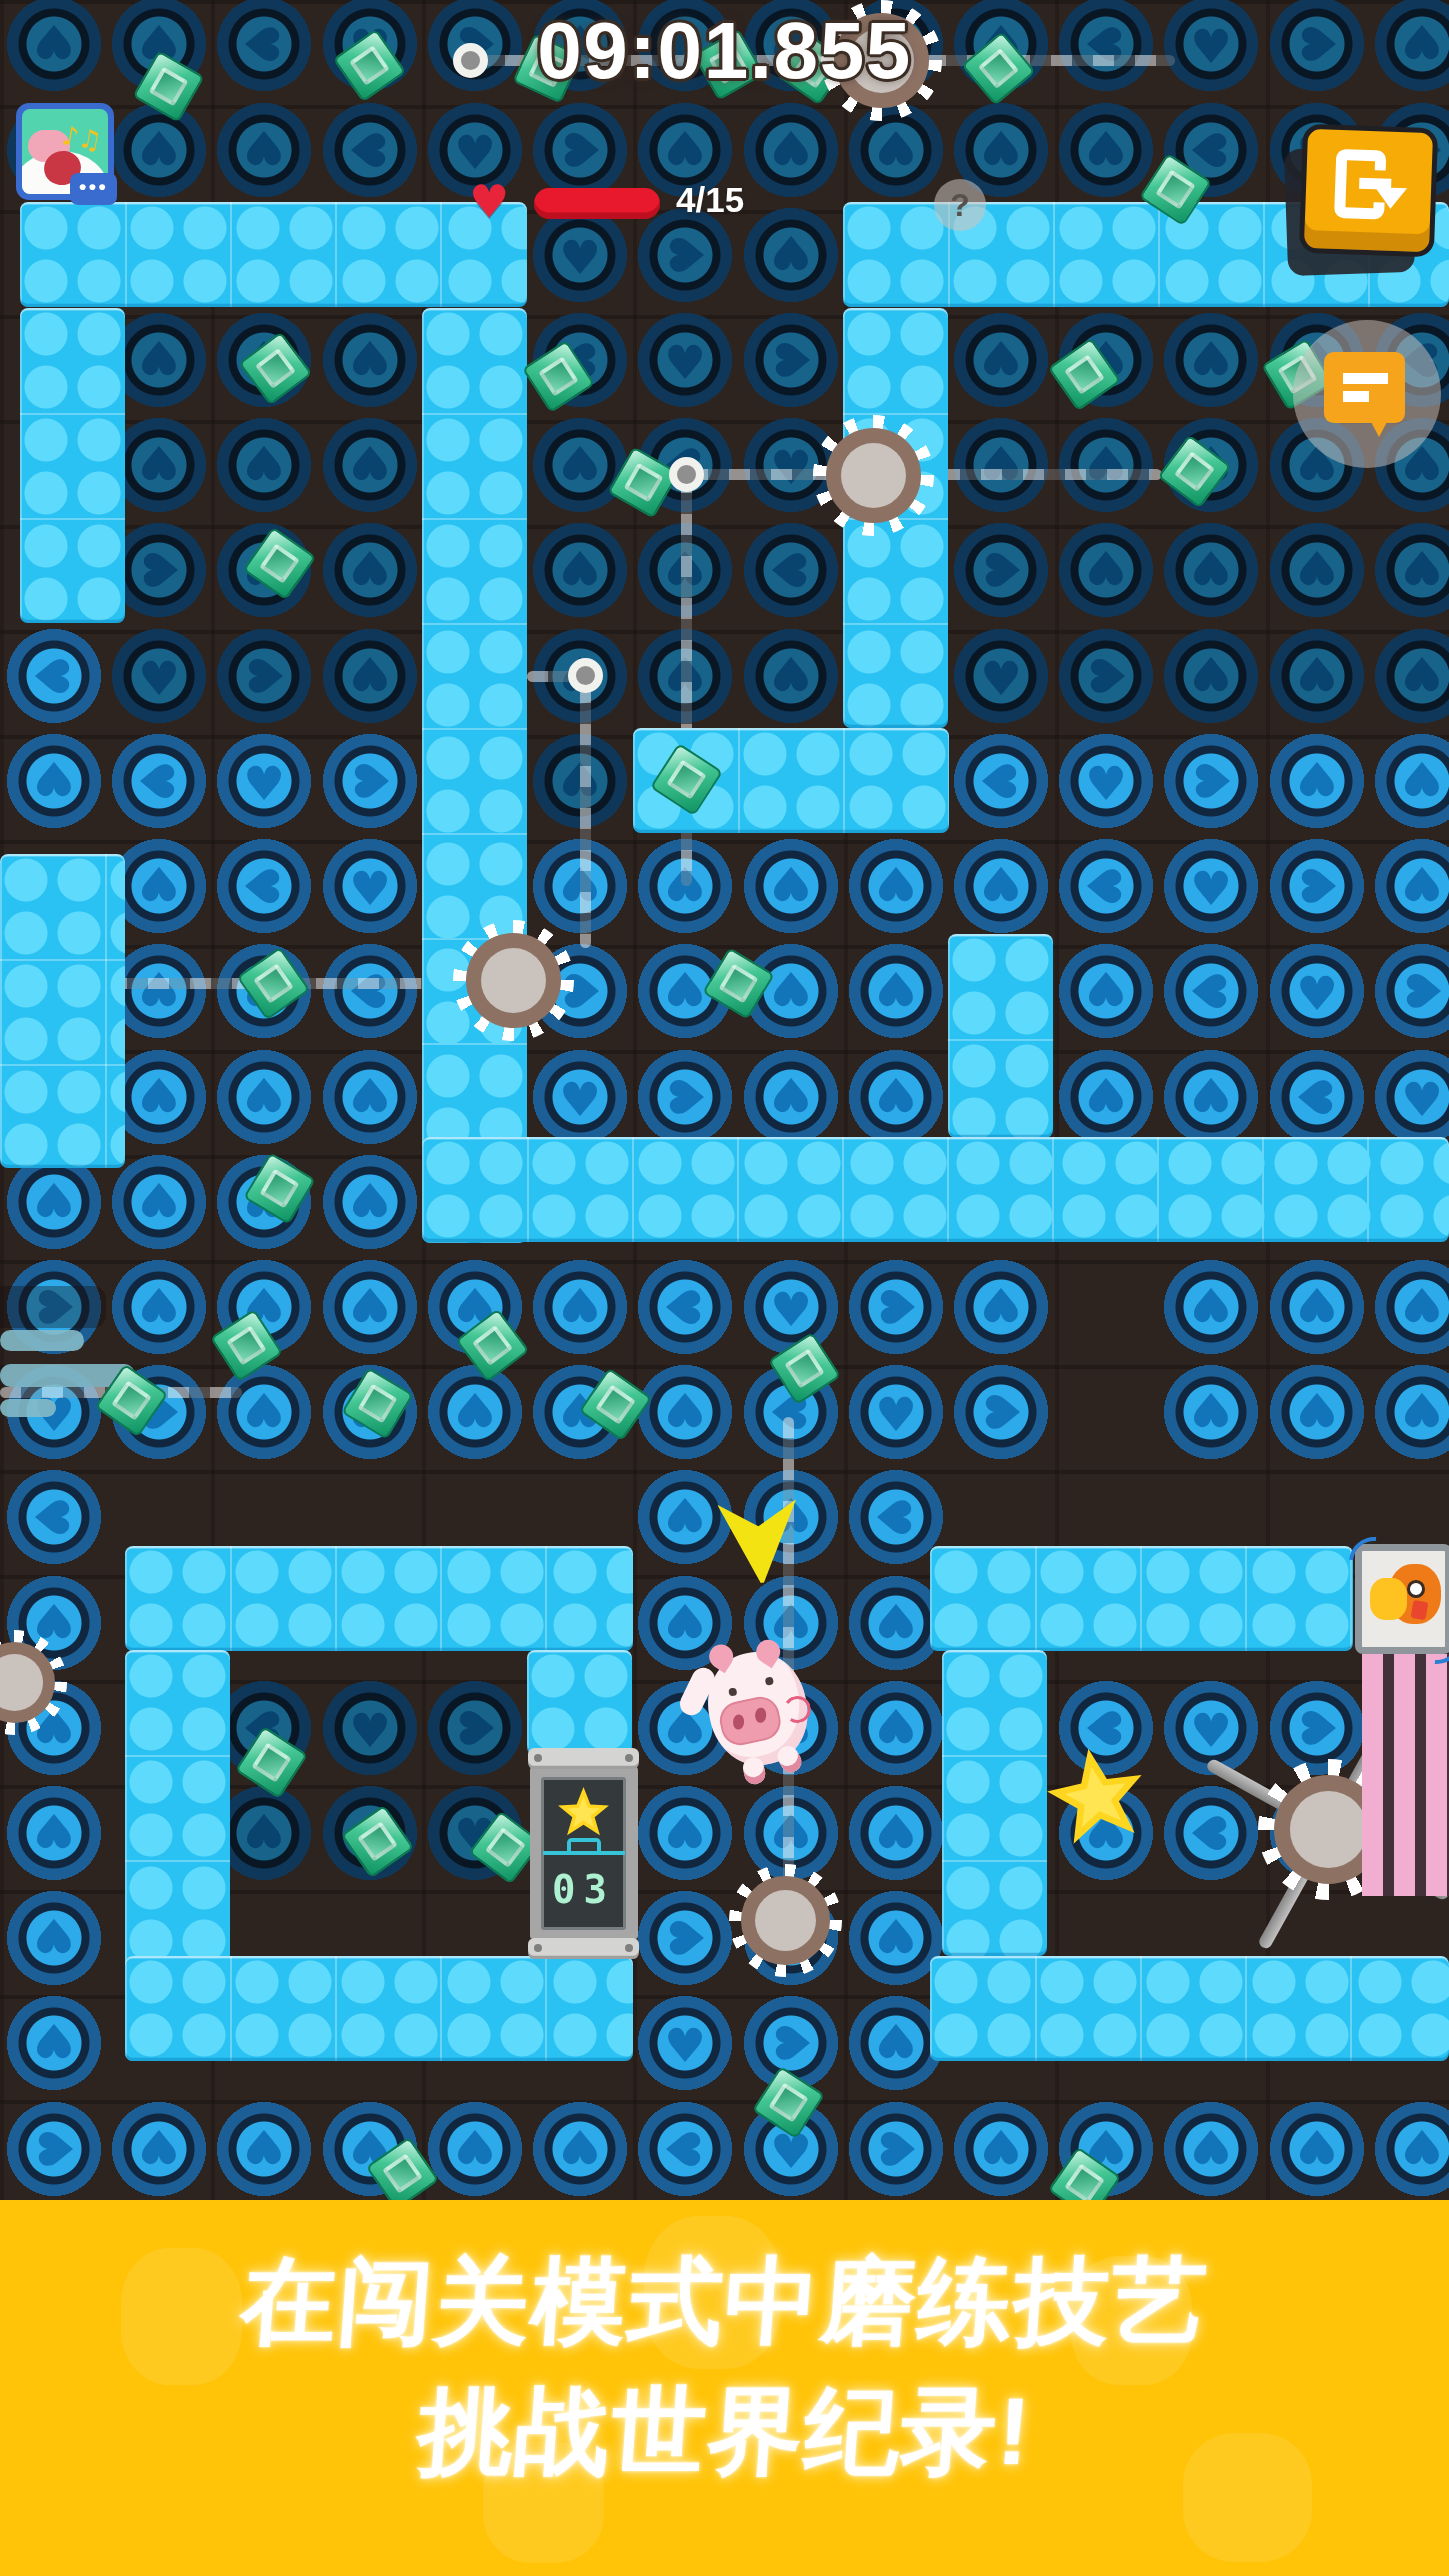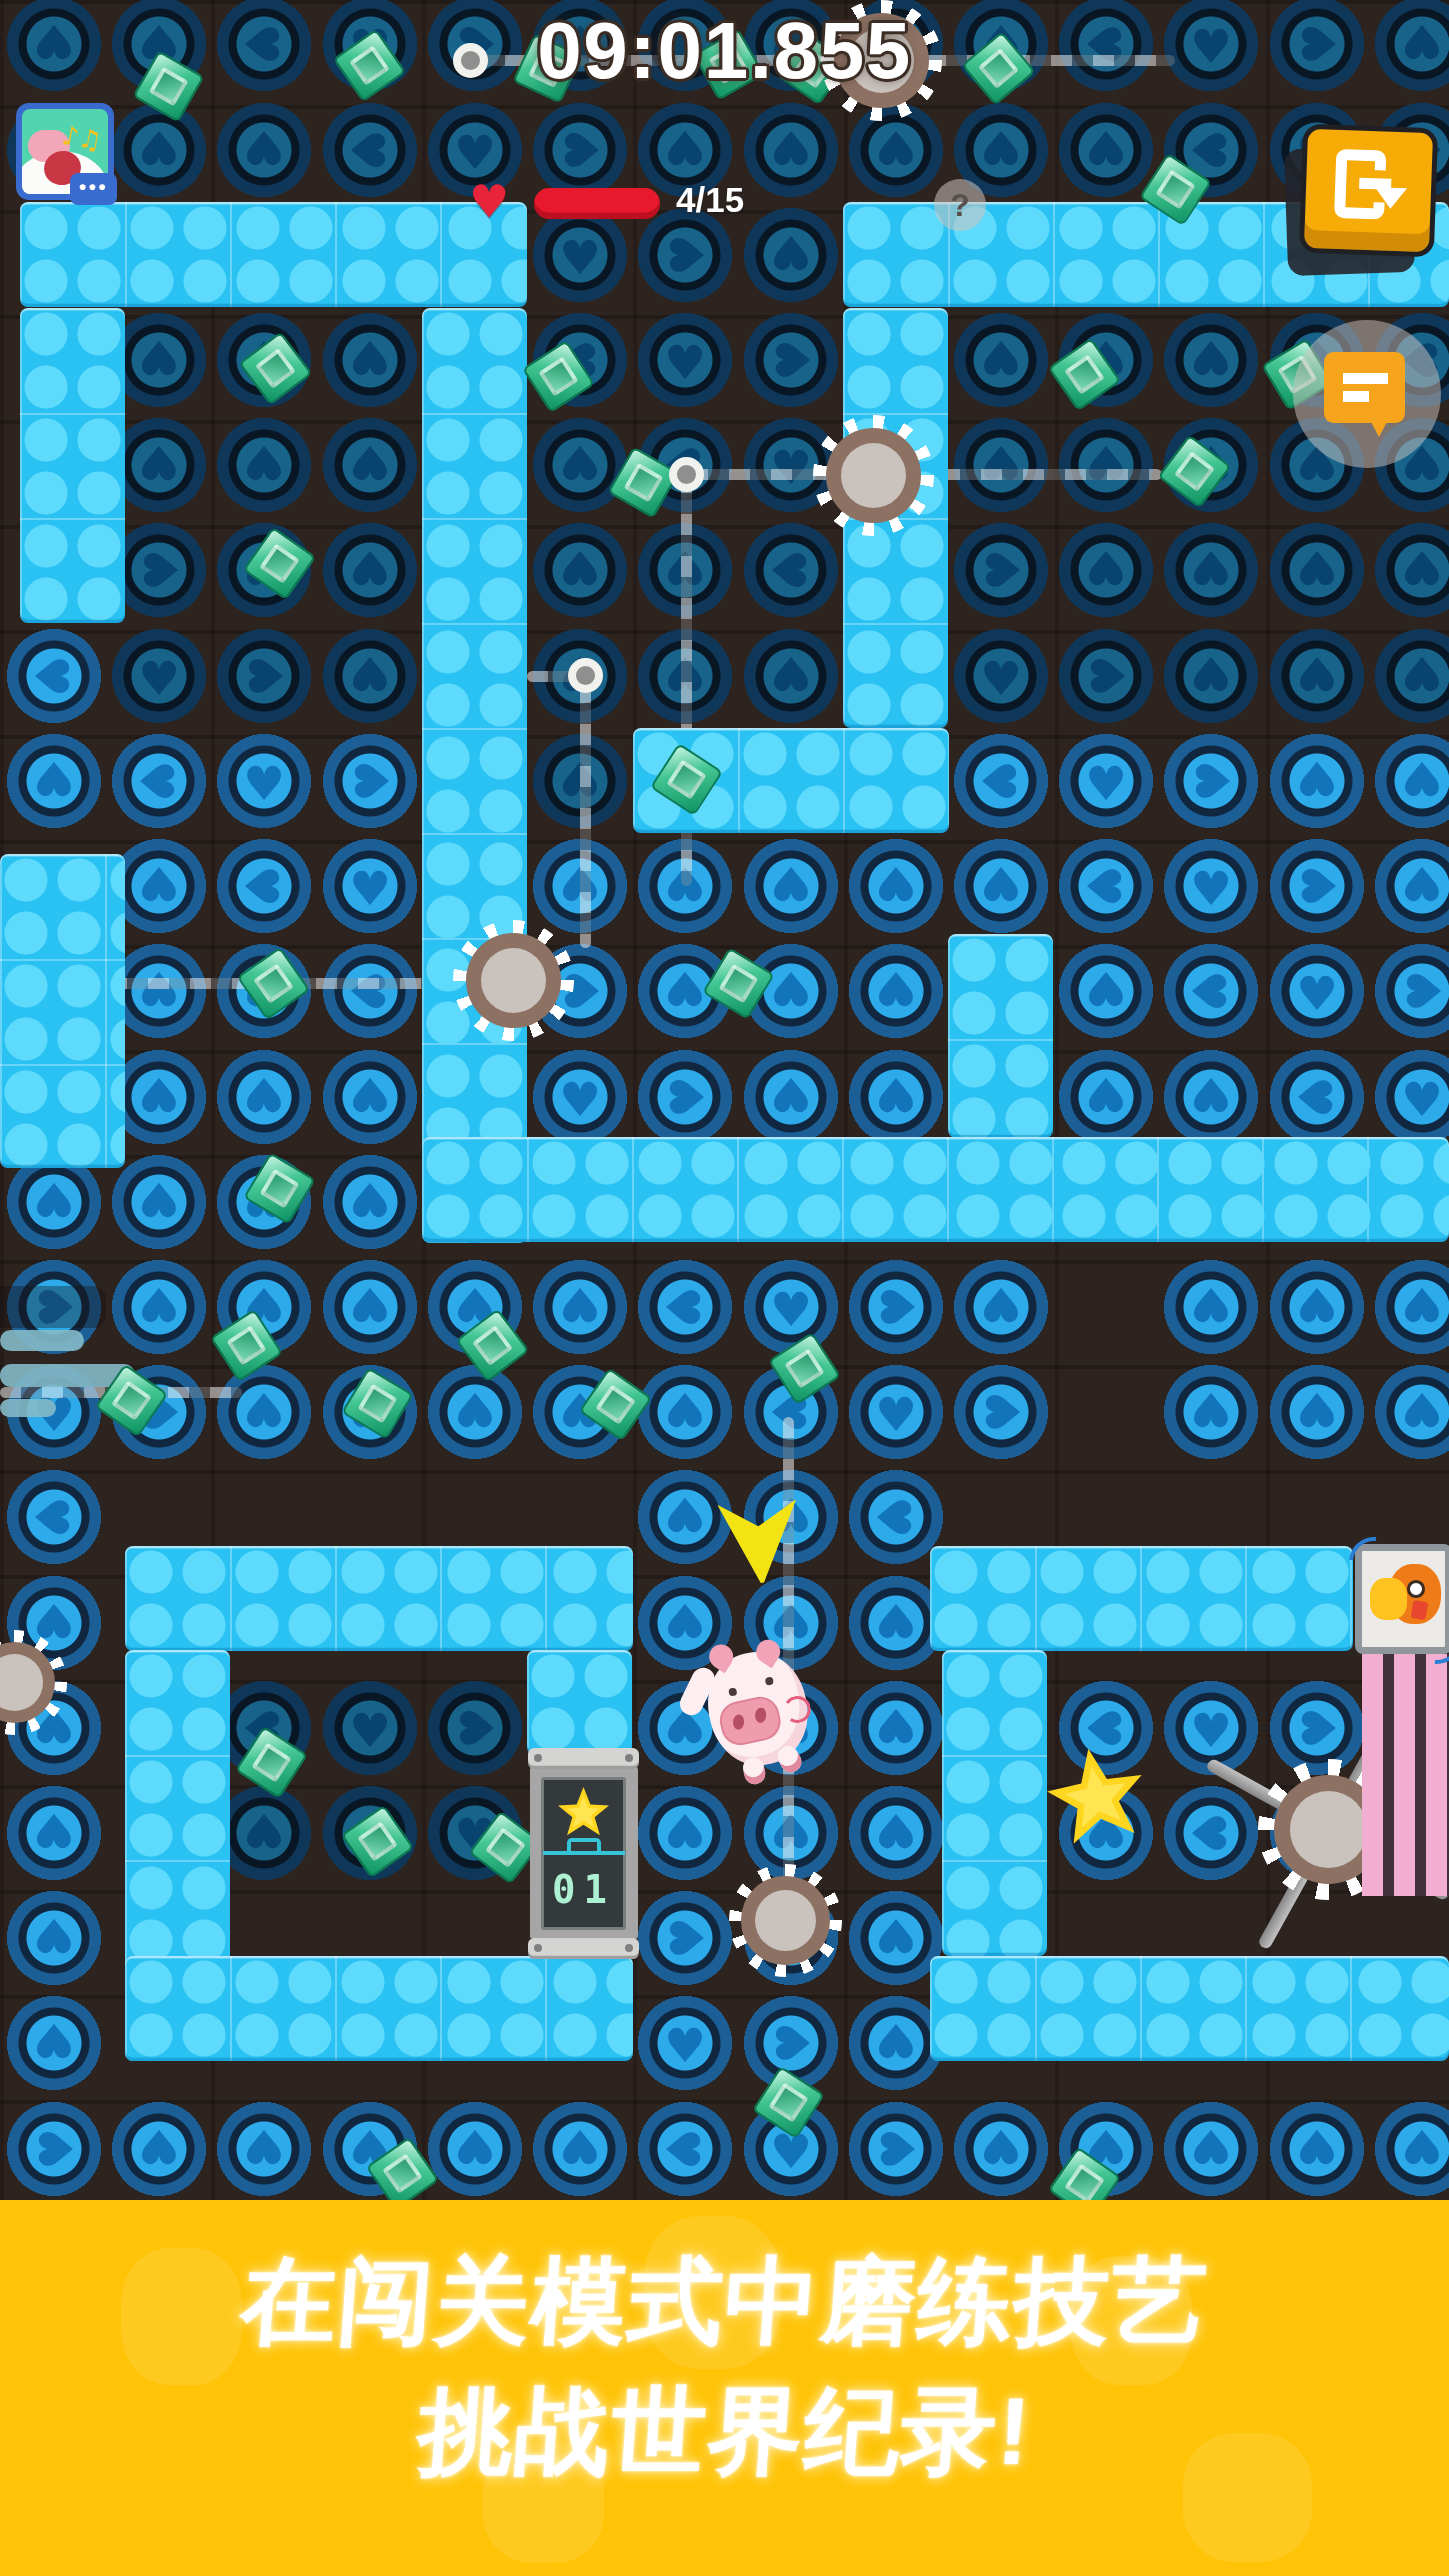--- a/index.html
+++ b/index.html
@@ -869,21 +869,21 @@
     <div class="cap" style="top:0;">
       <div class="rivet" style="left:6.4px;"></div>
       <div class="rivet" style="right:6.4px;"></div>
     </div>
     <div class="screen"></div>
     <div class="star" style="left:29px;top:39px;width:53px;height:53px;">
         <i></i>
       </div>
     <div class="bump"></div>
     <div class="circuit"></div>
-    <div class="digits">01</div>
+    <div class="digits">03</div>
     <div class="cap" style="top:190px;">
       <div class="rivet" style="left:6.4px;"></div>
       <div class="rivet" style="right:6.4px;"></div>
     </div>
   </div>
 
   <div id="gate"></div>
   <div id="cage">
     <div class="bird"></div>
     <div class="wing"></div>

